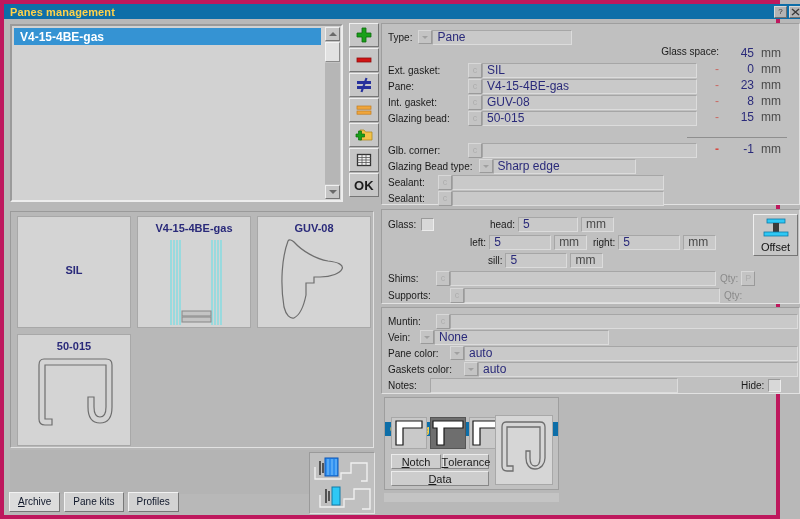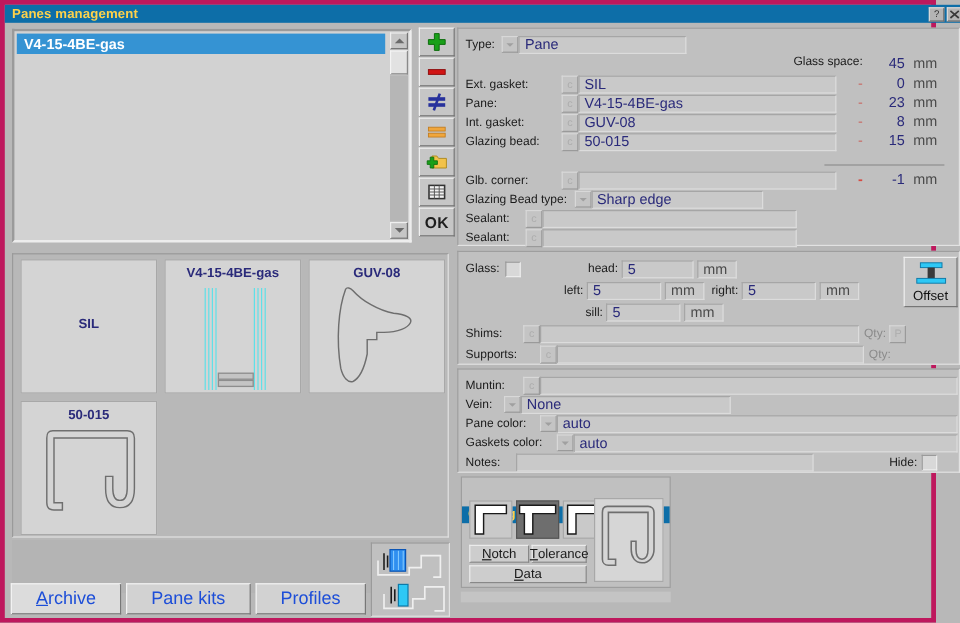--- a/index.html
+++ b/index.html
@@ -115,21 +115,21 @@
   }
   .joiner-box {
     position: absolute; left: 305px; top: 448px; width: 66px; height: 62px;
     background: #c0c0c0;
     border: 1px solid #9a9a9a; border-right-color: #e2e2e2; border-bottom-color: #e2e2e2;
   }
 
   
   .tabrow { position: absolute; left: 5px; bottom: 3px; display: flex; gap: 4px; }
   .tab {
-    padding: 3px 20px 4px; font-size: 15px; color: #1d4ed8;
+    padding: 3px 8px 4px; font-size: 10px; color: #0f172a;
     background: #d2d2d2; border: 1px solid #f2f2f2;
     border-right-color: #777; border-bottom-color: #777;
   }
   .tab.active { background: #dcdcdc; }
   .tab u { text-decoration: underline; }
 
   
   .right {
     position: absolute; left: 377px; top: 19px; width: 419px; height: 182px;
     background: #c0c0c0;

